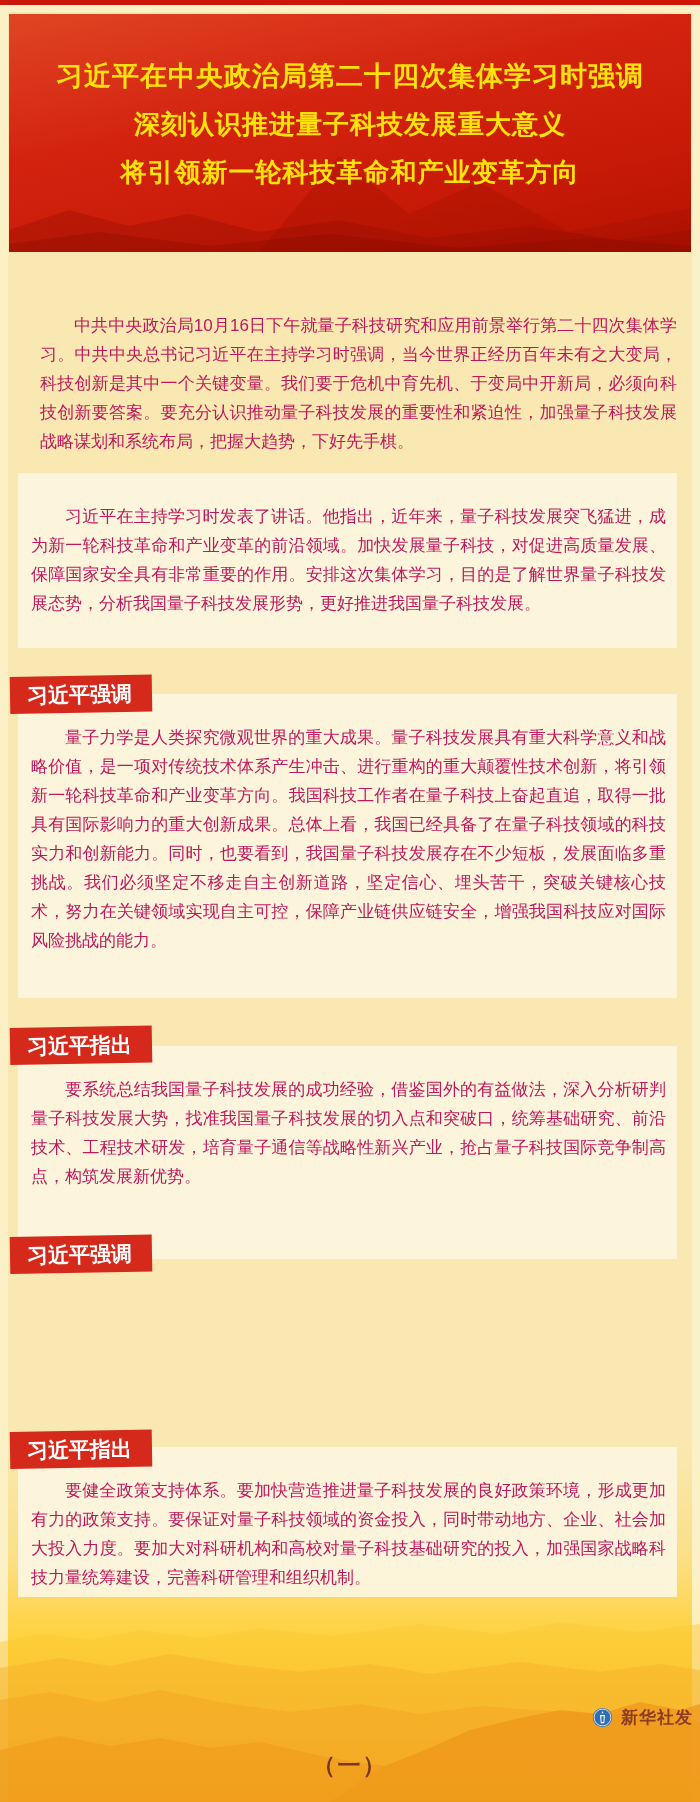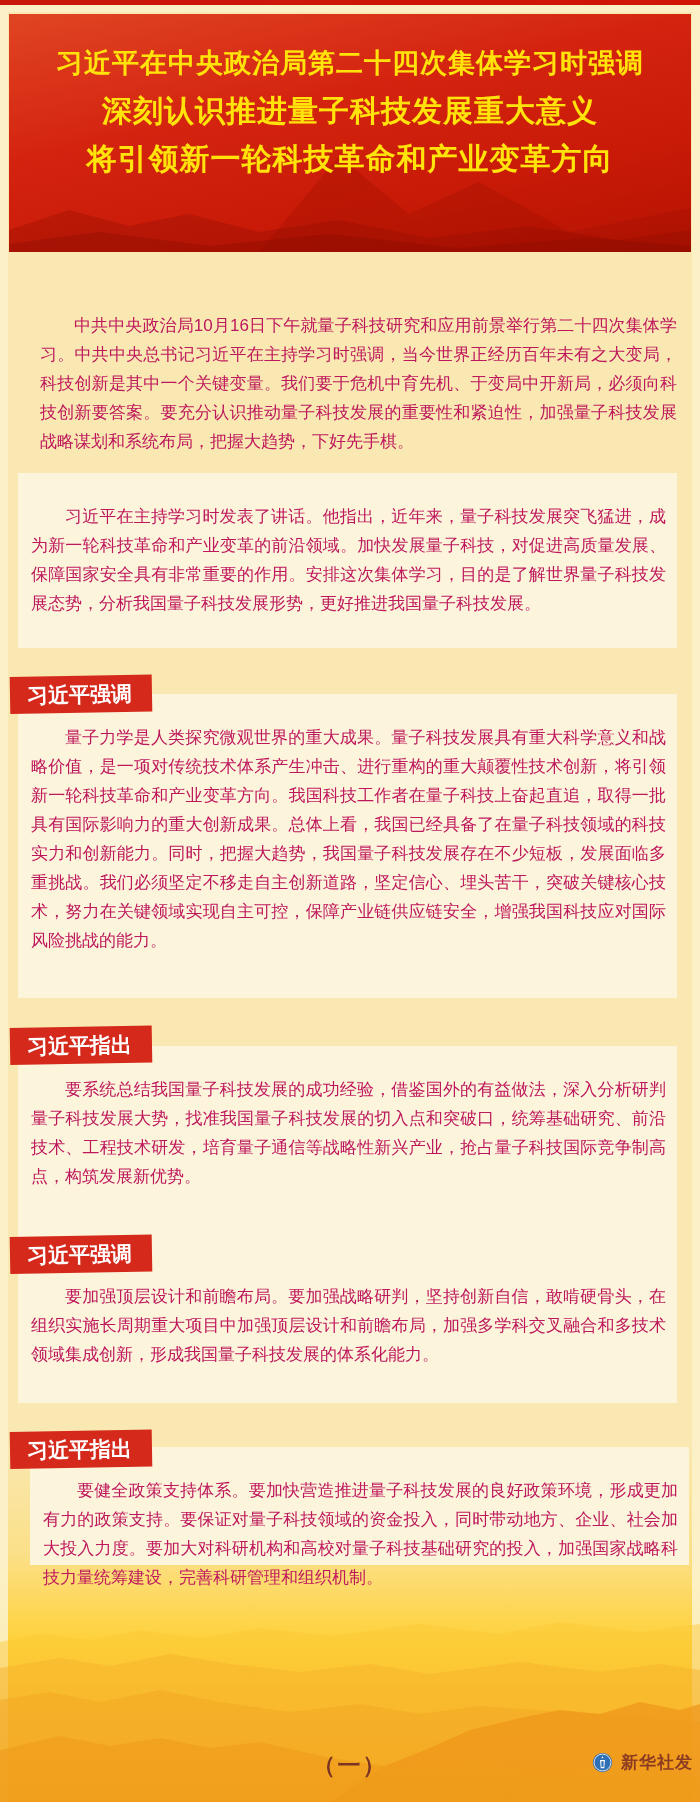--- a/index.html
+++ b/index.html
@@ -32,46 +32,46 @@
   }
   
   .banner{
     position:absolute;left:9px;top:14px;width:682px;height:238px;
     background:linear-gradient(168deg,#e04523 0%,#d42410 38%,#c81a07 70%,#b51302 100%);
     overflow:hidden;
   }
   .banner-mountains{position:absolute;left:0;bottom:0;width:682px;height:130px;}
   .banner-titles{
     position:relative;z-index:2;
-    padding-top:25px;
+    padding-top:38px;
     display:flex;flex-direction:column;align-items:center;
     color:#ffe30a;font-weight:bold;letter-spacing:1px;
     text-align:center;
   }
   .banner-titles .t1{font-size:27px;line-height:48px;}
-  .banner-titles .t2,.banner-titles .t3{font-size:30px;line-height:48px;text-align:right;}
+  .banner-titles .t2,.banner-titles .t3{font-size:26px;line-height:48px;text-align:right;}
   
   .cn-text{
     color:#be185d;font-size:17px;line-height:29px;
     text-align:justify;text-indent:2em;
   }
   .intro{
     position:absolute;left:40px;top:294px;width:637px;
   }
   .panel{
     position:absolute;left:18px;width:659px;
     background:#fcf5db;
     box-sizing:border-box;
     padding:29px 11px 17px 13px;
   }
   .panel-summary{top:473px;height:175px;}
   .panel-s1{top:694px;height:304px;}
   .panel-s2{top:1046px;height:213px;}
   .panel-s3{top:1253px;height:150px;}
-  .panel-s4{top:1447px;height:118px;margin-left:12px;}
+  .panel-s4{top:1447px;height:150px;}
   
   .badge{
     position:absolute;left:10px;width:142px;height:37px;
     background:#d4291b;
     color:#ffffff;font-size:21px;font-weight:bold;
     line-height:37px;padding-left:17px;box-sizing:content-box;
     width:125px;
     transform:rotate(-1deg);
     transform-origin:left center;
     z-index:3;
@@ -85,21 +85,21 @@
     position:absolute;left:0;bottom:0;width:700px;height:230px;
     z-index:1;
   }
   .page-number{
     position:absolute;left:0;top:1750px;width:700px;
     text-align:center;
     color:#7c3524;font-size:23px;font-weight:bold;letter-spacing:2px;
     z-index:4;
   }
   .credit{
-    position:absolute;right:7px;top:1751px;
+    position:absolute;right:7px;top:1706px;
     display:flex;align-items:center;gap:8px;
     z-index:4;
   }
   .credit-label{
     color:#8a3b22;font-size:17px;font-weight:bold;letter-spacing:1px;
   }
   .logo-wrap{width:21px;height:21px;display:block;}
 </style>
 </head>
 <body>
@@ -139,32 +139,29 @@
   </div>
 
   <p class="cn-text intro">中共中央政治局10月16日下午就量子科技研究和应用前景举行第二十四次集体学习。中共中央总书记习近平在主持学习时强调，当今世界正经历百年未有之大变局，科技创新是其中一个关键变量。我们要于危机中育先机、于变局中开新局，必须向科技创新要答案。要充分认识推动量子科技发展的重要性和紧迫性，加强量子科技发展战略谋划和系统布局，把握大趋势，下好先手棋。</p>
 
   <div class="panel panel-summary">
     <p class="cn-text" style="margin:0">习近平在主持学习时发表了讲话。他指出，近年来，量子科技发展突飞猛进，成为新一轮科技革命和产业变革的前沿领域。加快发展量子科技，对促进高质量发展、保障国家安全具有非常重要的作用。安排这次集体学习，目的是了解世界量子科技发展态势，分析我国量子科技发展形势，更好推进我国量子科技发展。</p>
   </div>
 
   <div class="badge badge-1">习近平强调</div>
   <div class="panel panel-s1">
-    <p class="cn-text" style="margin:0">量子力学是人类探究微观世界的重大成果。量子科技发展具有重大科学意义和战略价值，是一项对传统技术体系产生冲击、进行重构的重大颠覆性技术创新，将引领新一轮科技革命和产业变革方向。我国科技工作者在量子科技上奋起直追，取得一批具有国际影响力的重大创新成果。总体上看，我国已经具备了在量子科技领域的科技实力和创新能力。同时，把握大趋势，我国量子科技发展存在不少短板，发展面临多重挑战。我们必须坚定不移走自主创新道路，坚定信心、埋头苦干，突破关键核心技术，努力在关键领域实现自主可控，保障产业链供应链安全，增强我国科技应对国际风险挑战的能力。</p>
+    <p class="cn-text" style="margin:0">量子力学是人类探究微观世界的重大成果。量子科技发展具有重大科学意义和战略价值，是一项对传统技术体系产生冲击、进行重构的重大颠覆性技术创新，将引领新一轮科技革命和产业变革方向。我国科技工作者在量子科技上奋起直追，取得一批具有国际影响力的重大创新成果。总体上看，我国已经具备了在量子科技领域的科技实力和创新能力。同时，也要看到，我国量子科技发展存在不少短板，发展面临多重挑战。我们必须坚定不移走自主创新道路，坚定信心、埋头苦干，突破关键核心技术，努力在关键领域实现自主可控，保障产业链供应链安全，增强我国科技应对国际风险挑战的能力。</p>
   </div>
 
   <div class="badge badge-2">习近平指出</div>
   <div class="panel panel-s2">
     <p class="cn-text" style="margin:0">要系统总结我国量子科技发展的成功经验，借鉴国外的有益做法，深入分析研判量子科技发展大势，找准我国量子科技发展的切入点和突破口，统筹基础研究、前沿技术、工程技术研发，培育量子通信等战略性新兴产业，抢占量子科技国际竞争制高点，构筑发展新优势。</p>
   </div>
 
   <div class="badge badge-3">习近平强调</div>
-  <div class="panel panel-s3">
-    <p class="cn-text" style="margin:0">要加强顶层设计和前瞻布局。要加强战略研判，坚持创新自信，敢啃硬骨头，在组织实施长周期重大项目中加强顶层设计和前瞻布局，加强多学科交叉融合和多技术领域集成创新，形成我国量子科技发展的体系化能力。</p>
-  </div>
 
   <div class="badge badge-4">习近平指出</div>
   <div class="panel panel-s4">
     <p class="cn-text" style="margin:0">要健全政策支持体系。要加快营造推进量子科技发展的良好政策环境，形成更加有力的政策支持。要保证对量子科技领域的资金投入，同时带动地方、企业、社会加大投入力度。要加大对科研机构和高校对量子科技基础研究的投入，加强国家战略科技力量统筹建设，完善科研管理和组织机制。</p>
   </div>
 
   <div class="page-number">（一）</div>
 
   <div class="credit">
     <svg class="logo-wrap" viewBox="0 0 24 24">

